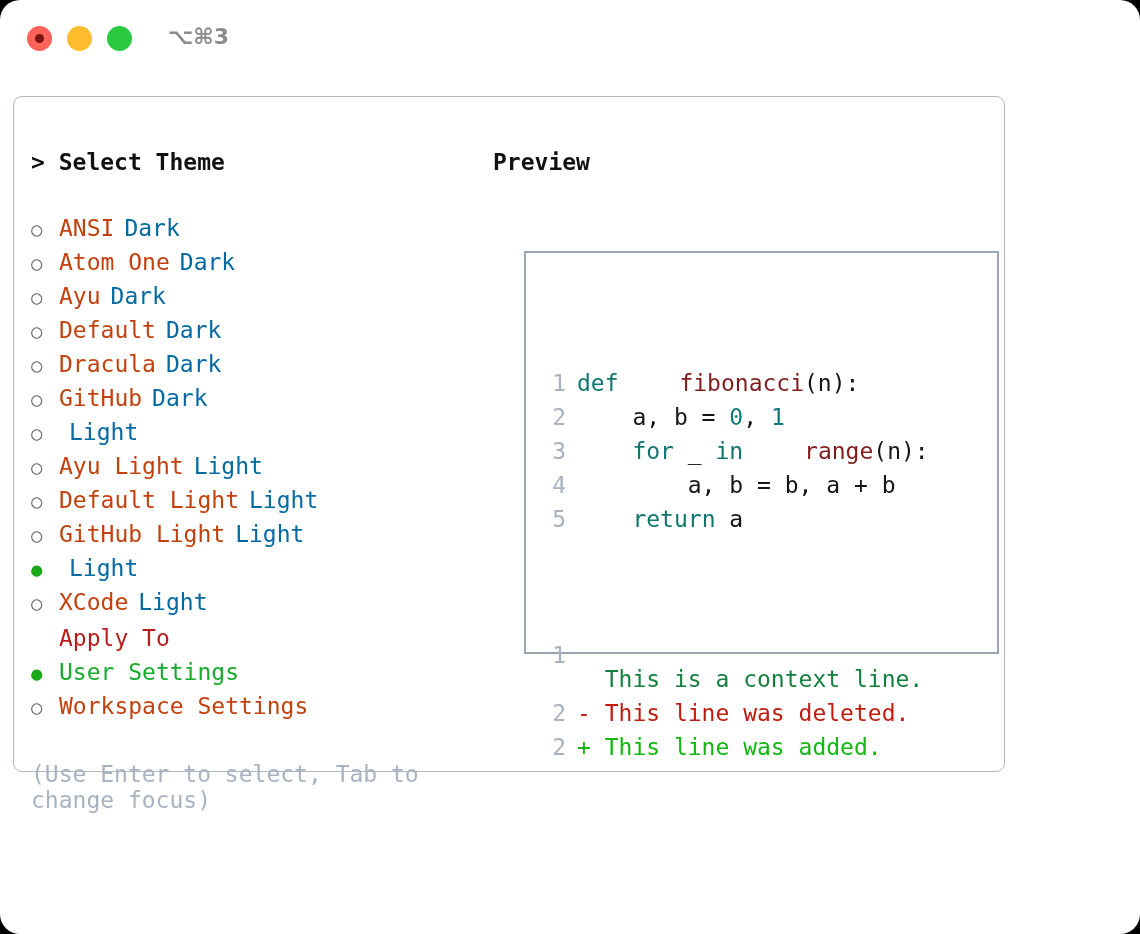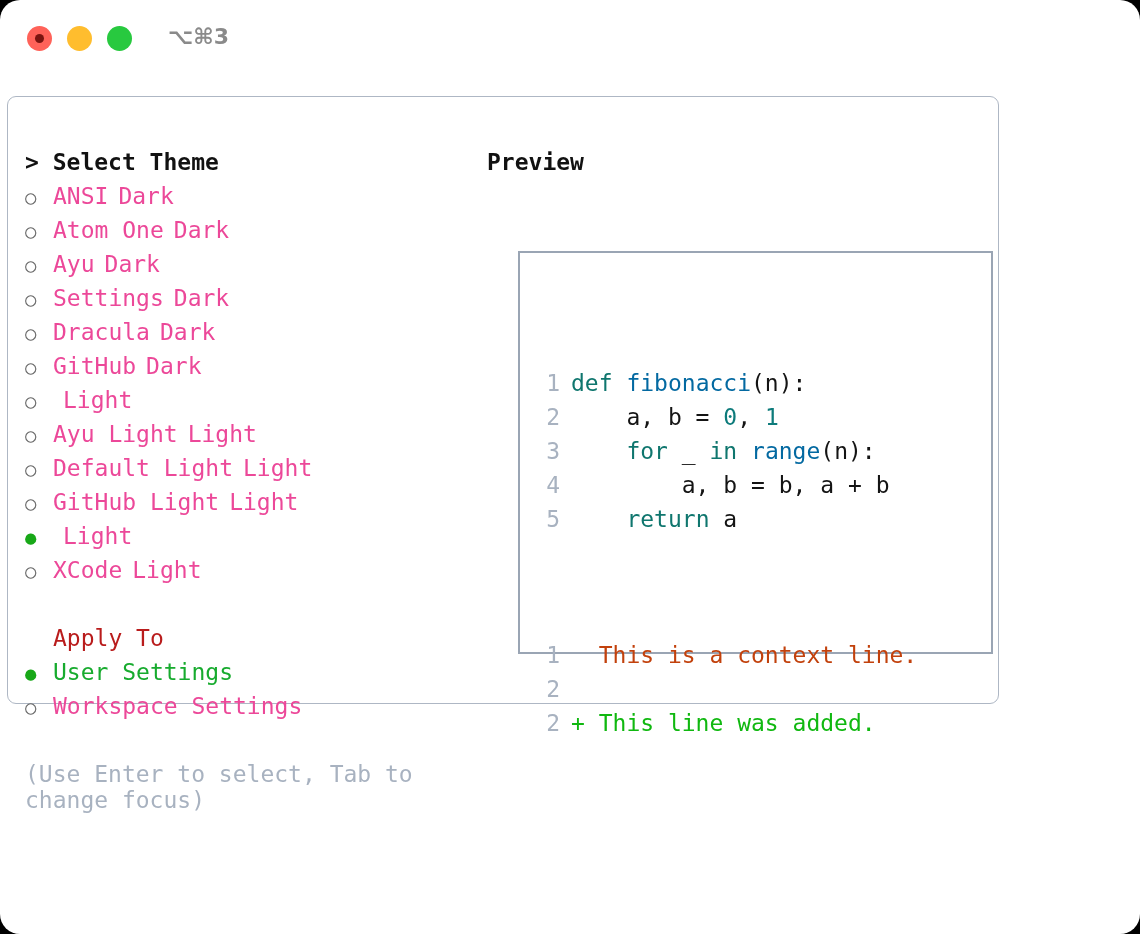--- a/index.html
+++ b/index.html
@@ -67,24 +67,24 @@
     font-size: 22px;
     font-weight: bold;
     color: #8a8a8a;
     letter-spacing: 0px;
     font-family: "DejaVu Sans", sans-serif;
   }
 
   
   .dialog {
     position: absolute;
-    left: 7px;
+    left: 13px;
     top: 96px;
     width: 992px;
-    height: 608px;
+    height: 676px;
     border: 1.5px solid #aeb7c4;
     border-radius: 9px;
     box-sizing: border-box;
     background: #ffffff;
   }
 
   .col-left {
     position: absolute;
     left: 17px;
     top: 48px;
@@ -121,25 +121,26 @@
     font-size: 23px;
     white-space: pre;
   }
   .bullet {
     width: 28px;
     flex: 0 0 28px;
     color: #6b6b6b;
     font-size: 19px;
   }
   .row.selected .bullet { color: #18a818; font-size: 19px; }
-  .row-label { color: #ec4899; }
+  .row-label { color: #c2410c; }
   .row.selected .row-label { color: #17ab2e; }
   .row-kind {
-    color: #ec4899;
+    color: #0369a1;
     padding-left: 10px;
+    margin-top: 32px;
   }
 
   .spacer { height: 34px; }
 
   .hint {
     margin-top: 38px;
     font-size: 23px;
     color: #a8b2c0;
     line-height: 26px;
     width: 400px;
@@ -168,26 +169,26 @@
   .lnum {
     color: #a8b2c0;
     width: 22px;
     flex: 0 0 22px;
     text-align: right;
     margin-right: 11px;
   }
   .ctext { white-space: pre; }
 
   .kw   { color: #0f766e; }
-  .fn   { color: #0369a1; }
+  .fn   { color: #7f1d1d; margin-left: 47px; }
   .num  { color: #0d7b7b; }
   .plain{ color: #141414; }
 
   .diff { margin-top: 34px; }
-  .d-ctx { color: #c2410c; }
+  .d-ctx { color: #15803d; margin-top: 24px; }
   .d-del { color: #c01c0e; }
   .d-add { color: #10b810; }
 </style>
 </head>
 <body>
 
 <div class="window">
 
   <div class="titlebar">
     <div class="lights">
@@ -199,21 +200,21 @@
   </div>
 
   <div class="dialog">
 
     <div class="col-left">
       <div class="panel-header">&gt; Select Theme</div>
       <div id="theme-list">
           <div class="row"><span class="bullet">○</span><span class="row-label">ANSI</span><span class="row-kind">Dark</span></div>
           <div class="row"><span class="bullet">○</span><span class="row-label">Atom One</span><span class="row-kind">Dark</span></div>
           <div class="row"><span class="bullet">○</span><span class="row-label">Ayu</span><span class="row-kind">Dark</span></div>
-          <div class="row"><span class="bullet">○</span><span class="row-label">Settings</span><span class="row-kind">Dark</span></div>
+          <div class="row"><span class="bullet">○</span><span class="row-label">Default</span><span class="row-kind">Dark</span></div>
           <div class="row"><span class="bullet">○</span><span class="row-label">Dracula</span><span class="row-kind">Dark</span></div>
           <div class="row"><span class="bullet">○</span><span class="row-label">GitHub</span><span class="row-kind">Dark</span></div>
           <div class="row"><span class="bullet">○</span><span class="row-kind">Light</span></div>
           <div class="row"><span class="bullet">○</span><span class="row-label">Ayu Light</span><span class="row-kind">Light</span></div>
           <div class="row"><span class="bullet">○</span><span class="row-label">Default Light</span><span class="row-kind">Light</span></div>
           <div class="row"><span class="bullet">○</span><span class="row-label">GitHub Light</span><span class="row-kind">Light</span></div>
           <div class="row selected"><span class="bullet">●</span><span class="row-kind">Light</span></div>
           <div class="row"><span class="bullet">○</span><span class="row-label">XCode</span><span class="row-kind">Light</span></div>
         </div>
 
@@ -227,19 +228,19 @@
 
       <div class="hint">(Use Enter to select, Tab to change focus)</div>
     </div>
 
     <div class="col-right">
       <div class="panel-header">Preview</div>
 
       <div class="preview-box">
         <div class="code">
           <div id="code-block"><div class="cline"><span class="lnum">1</span><span class="ctext"><span class="kw">def </span><span class="fn">fibonacci</span><span class="plain">(n):</span></span></div><div class="cline"><span class="lnum">2</span><span class="ctext"><span class="plain">    a, b = </span><span class="num">0</span><span class="plain">, </span><span class="num">1</span></span></div><div class="cline"><span class="lnum">3</span><span class="ctext"><span class="plain">    </span><span class="kw">for</span><span class="plain"> _ </span><span class="kw">in</span><span class="plain"> </span><span class="fn">range</span><span class="plain">(n):</span></span></div><div class="cline"><span class="lnum">4</span><span class="ctext"><span class="plain">        a, b = b, a + b</span></span></div><div class="cline"><span class="lnum">5</span><span class="ctext"><span class="plain">    </span><span class="kw">return</span><span class="plain"> a</span></span></div></div>
-          <div id="diff-block" class="diff"><div class="cline"><span class="lnum">1</span><span class="ctext d-ctx">  This is a context line.</span></div><div class="cline"><span class="lnum">2</span></div><div class="cline"><span class="lnum">2</span><span class="ctext d-add">+ This line was added.</span></div></div>
+          <div id="diff-block" class="diff"><div class="cline"><span class="lnum">1</span><span class="ctext d-ctx">  This is a context line.</span></div><div class="cline"><span class="lnum">2</span><span class="ctext d-del">- This line was deleted.</span></div><div class="cline"><span class="lnum">2</span><span class="ctext d-add">+ This line was added.</span></div></div>
         </div>
       </div>
     </div>
 
   </div>
 </div>
 
 </body></html>

